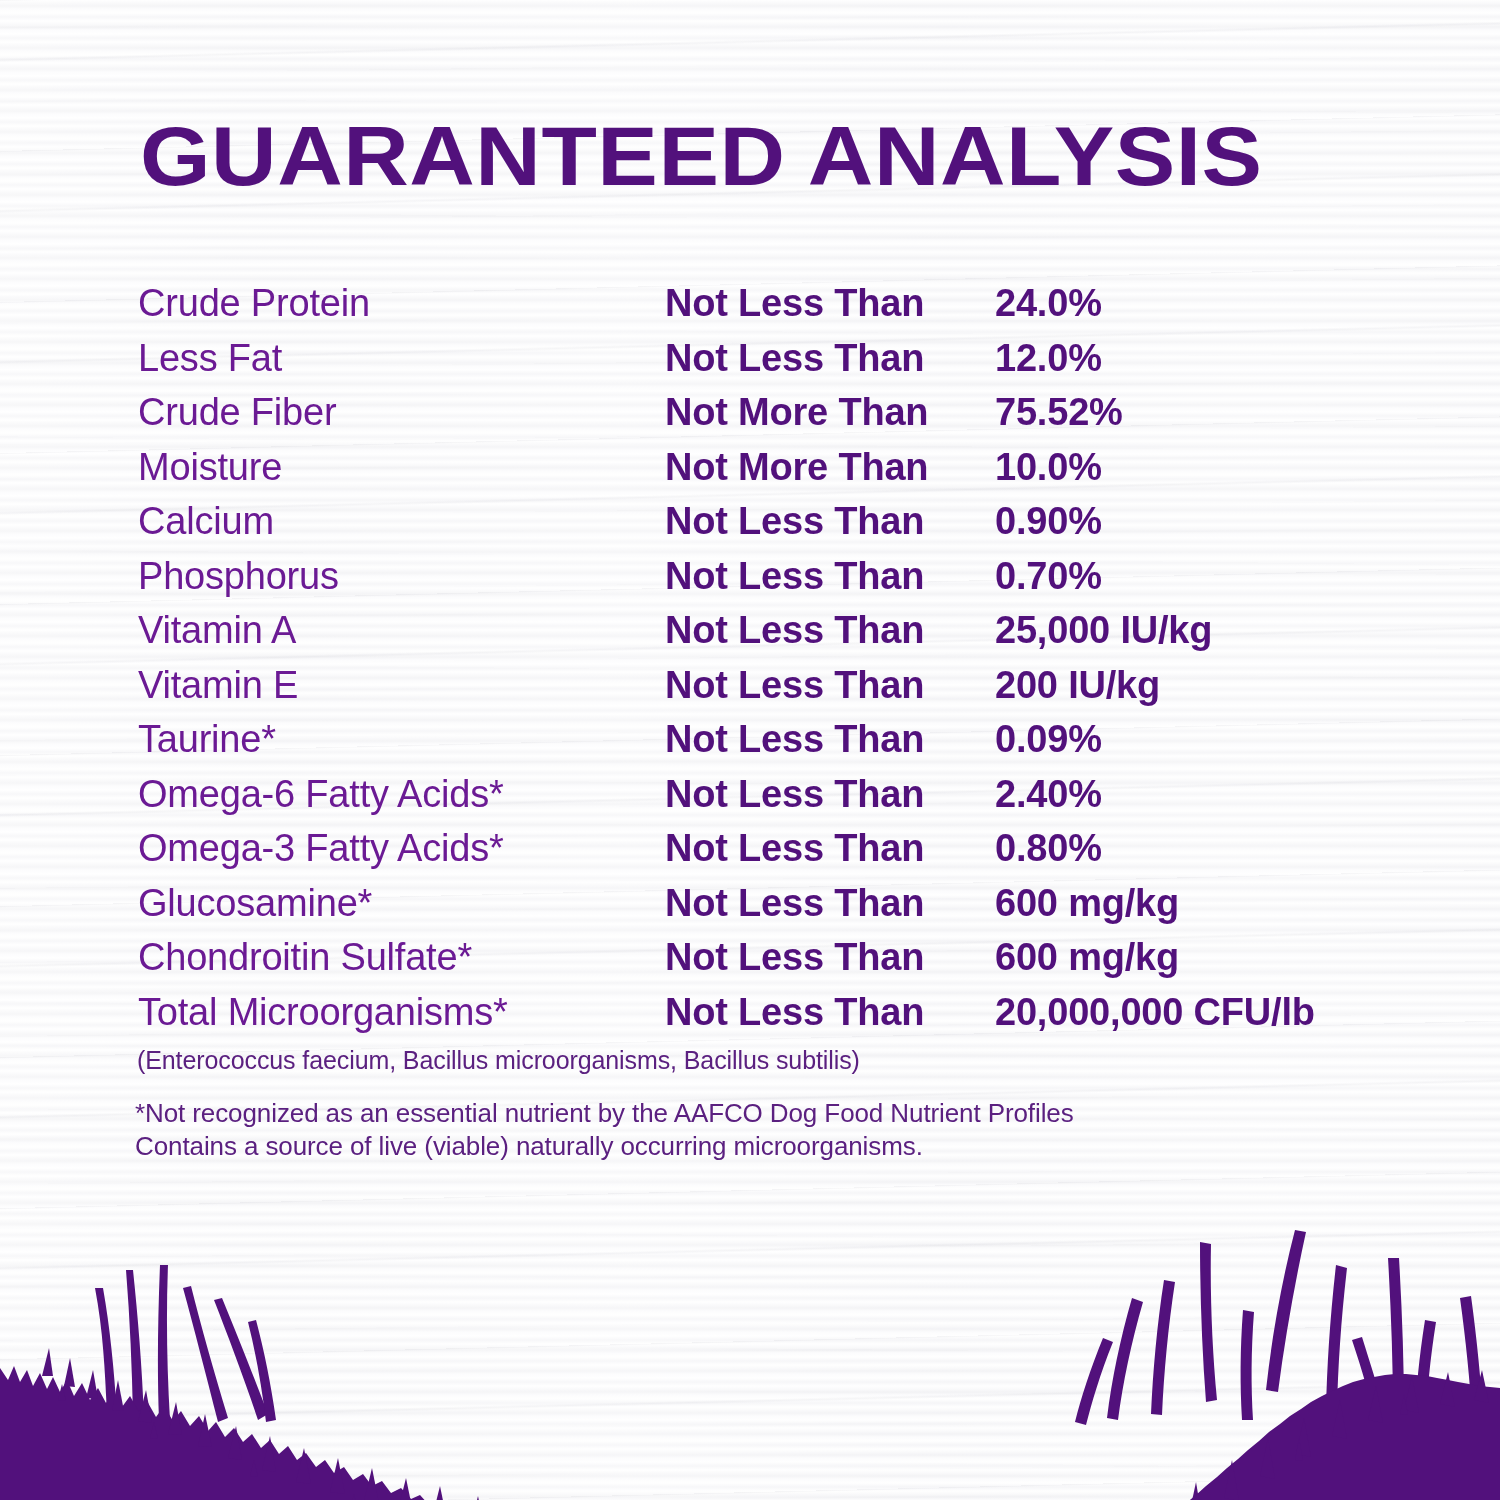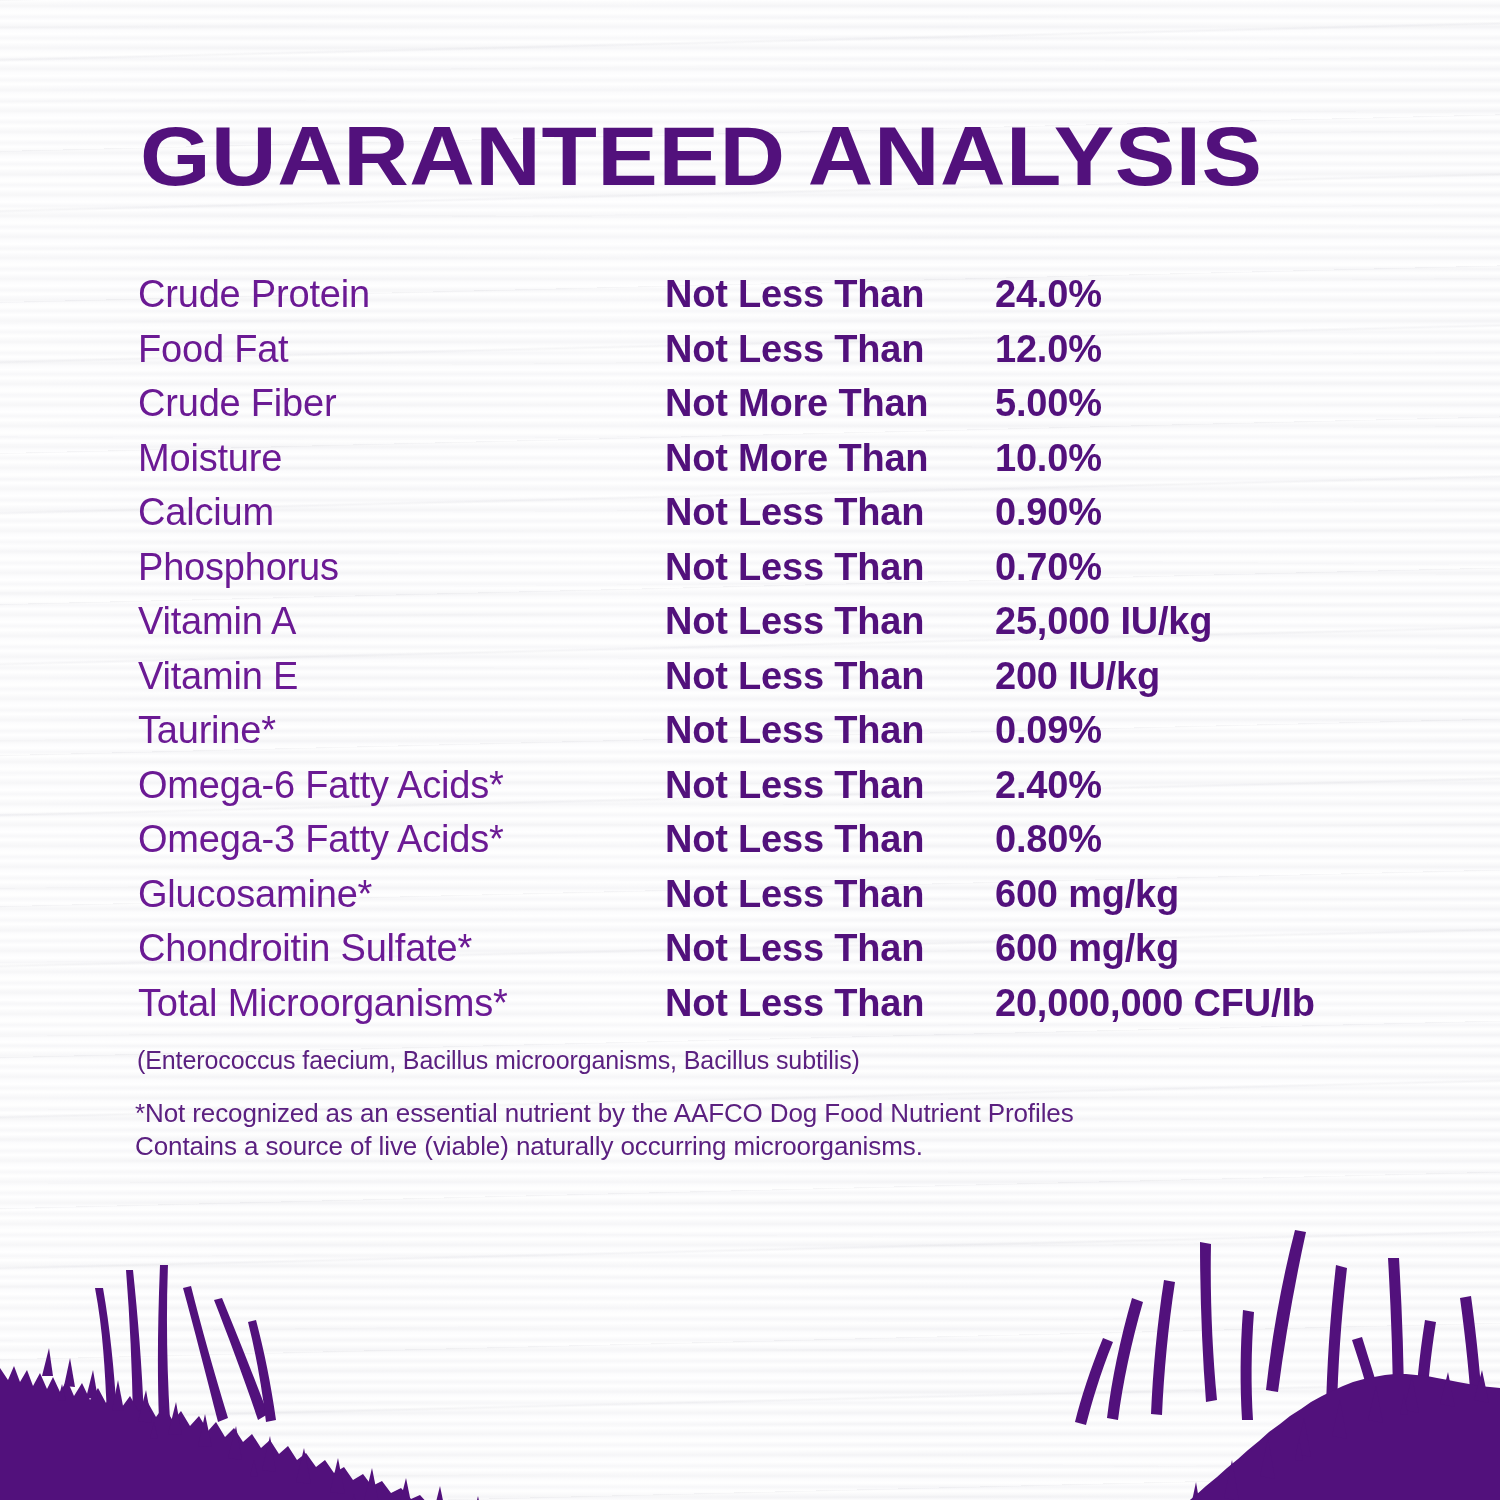--- a/index.html
+++ b/index.html
@@ -88,21 +88,21 @@
     color: #52117C;
     transform: scaleX(1.08);
     transform-origin: left center;
     white-space: nowrap;
   }
 
   
   .ga-table {
     position: absolute;
     left: 138px;
-    top: 273px;
+    top: 282px;
     width: 1236px;
   }
   .ga-row {
     display: flex;
     align-items: baseline;
     height: 54.5px;
   }
   .ga-name {
     flex: 0 0 527px;
     font-size: 38px;
@@ -168,28 +168,28 @@
 
   <div class="title">GUARANTEED ANALYSIS</div>
 
   <div class="ga-table">
     <div class="ga-row">
       <span class="ga-name">Crude Protein</span>
       <span class="ga-qual">Not Less Than</span>
       <span class="ga-val">24.0%</span>
     </div>
     <div class="ga-row">
-      <span class="ga-name">Food Fat</span>
+      <span class="ga-name">Less Fat</span>
       <span class="ga-qual">Not Less Than</span>
       <span class="ga-val">12.0%</span>
     </div>
     <div class="ga-row">
       <span class="ga-name">Crude Fiber</span>
       <span class="ga-qual">Not More Than</span>
-      <span class="ga-val">5.00%</span>
+      <span class="ga-val">75.52%</span>
     </div>
     <div class="ga-row">
       <span class="ga-name">Moisture</span>
       <span class="ga-qual">Not More Than</span>
       <span class="ga-val">10.0%</span>
     </div>
     <div class="ga-row">
       <span class="ga-name">Calcium</span>
       <span class="ga-qual">Not Less Than</span>
       <span class="ga-val">0.90%</span>

